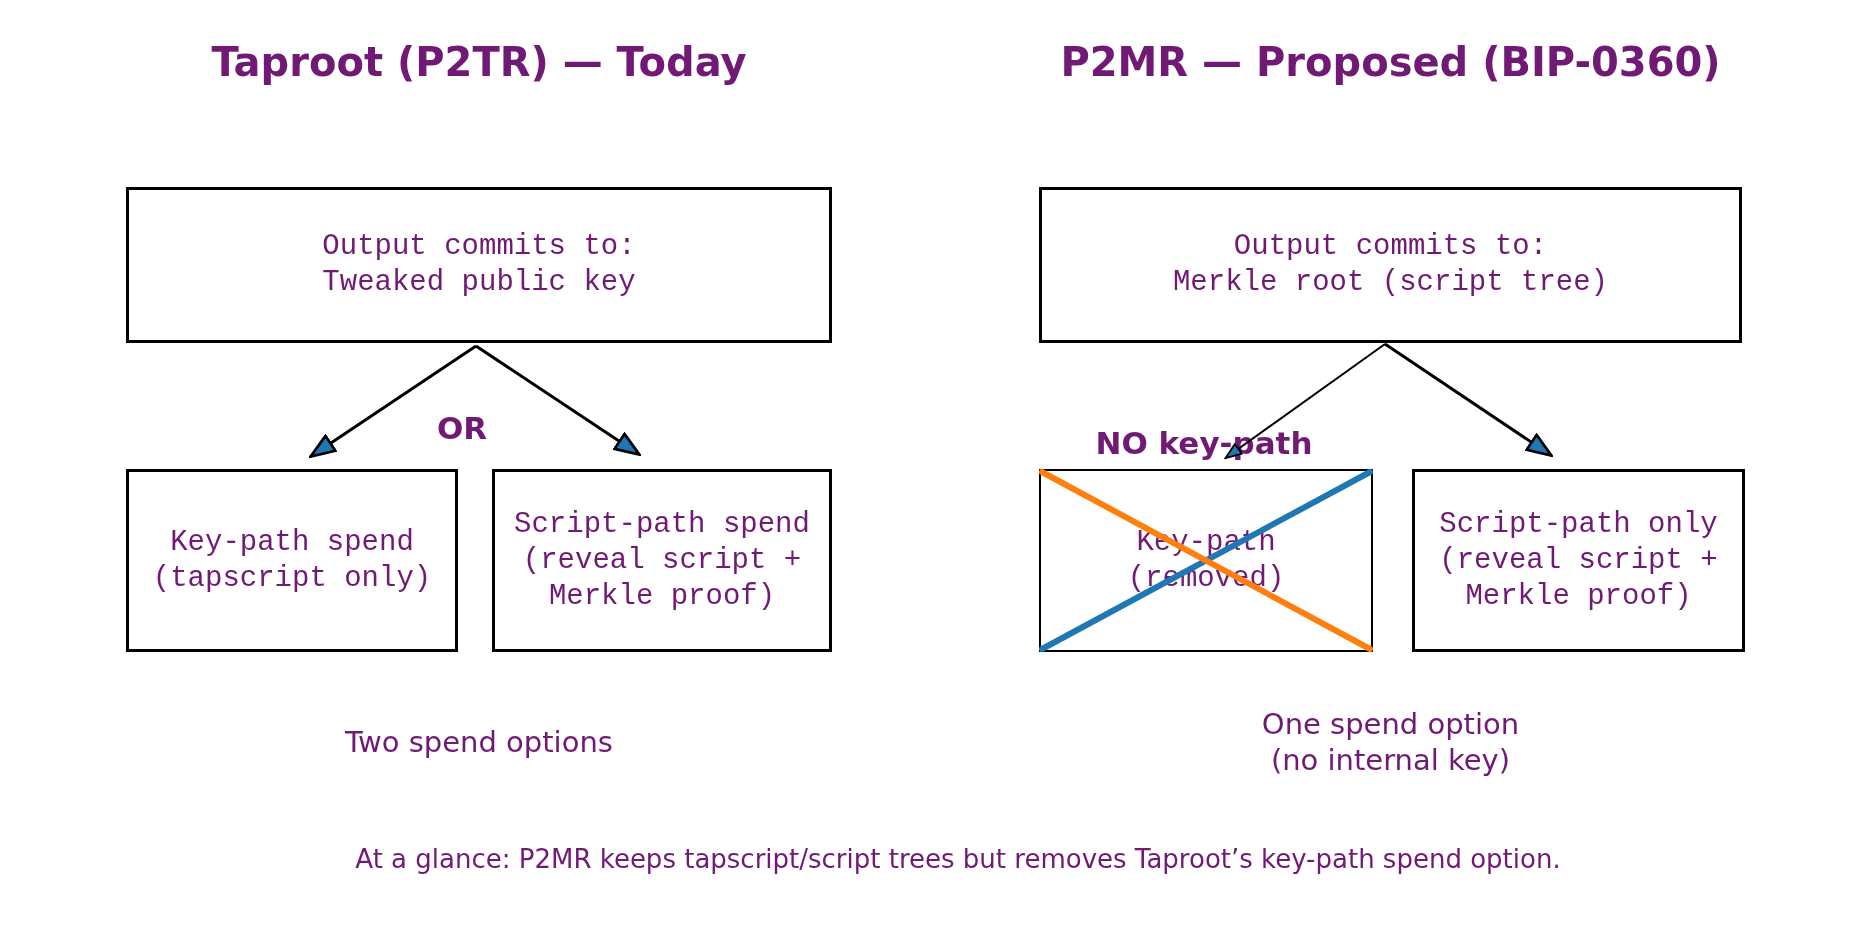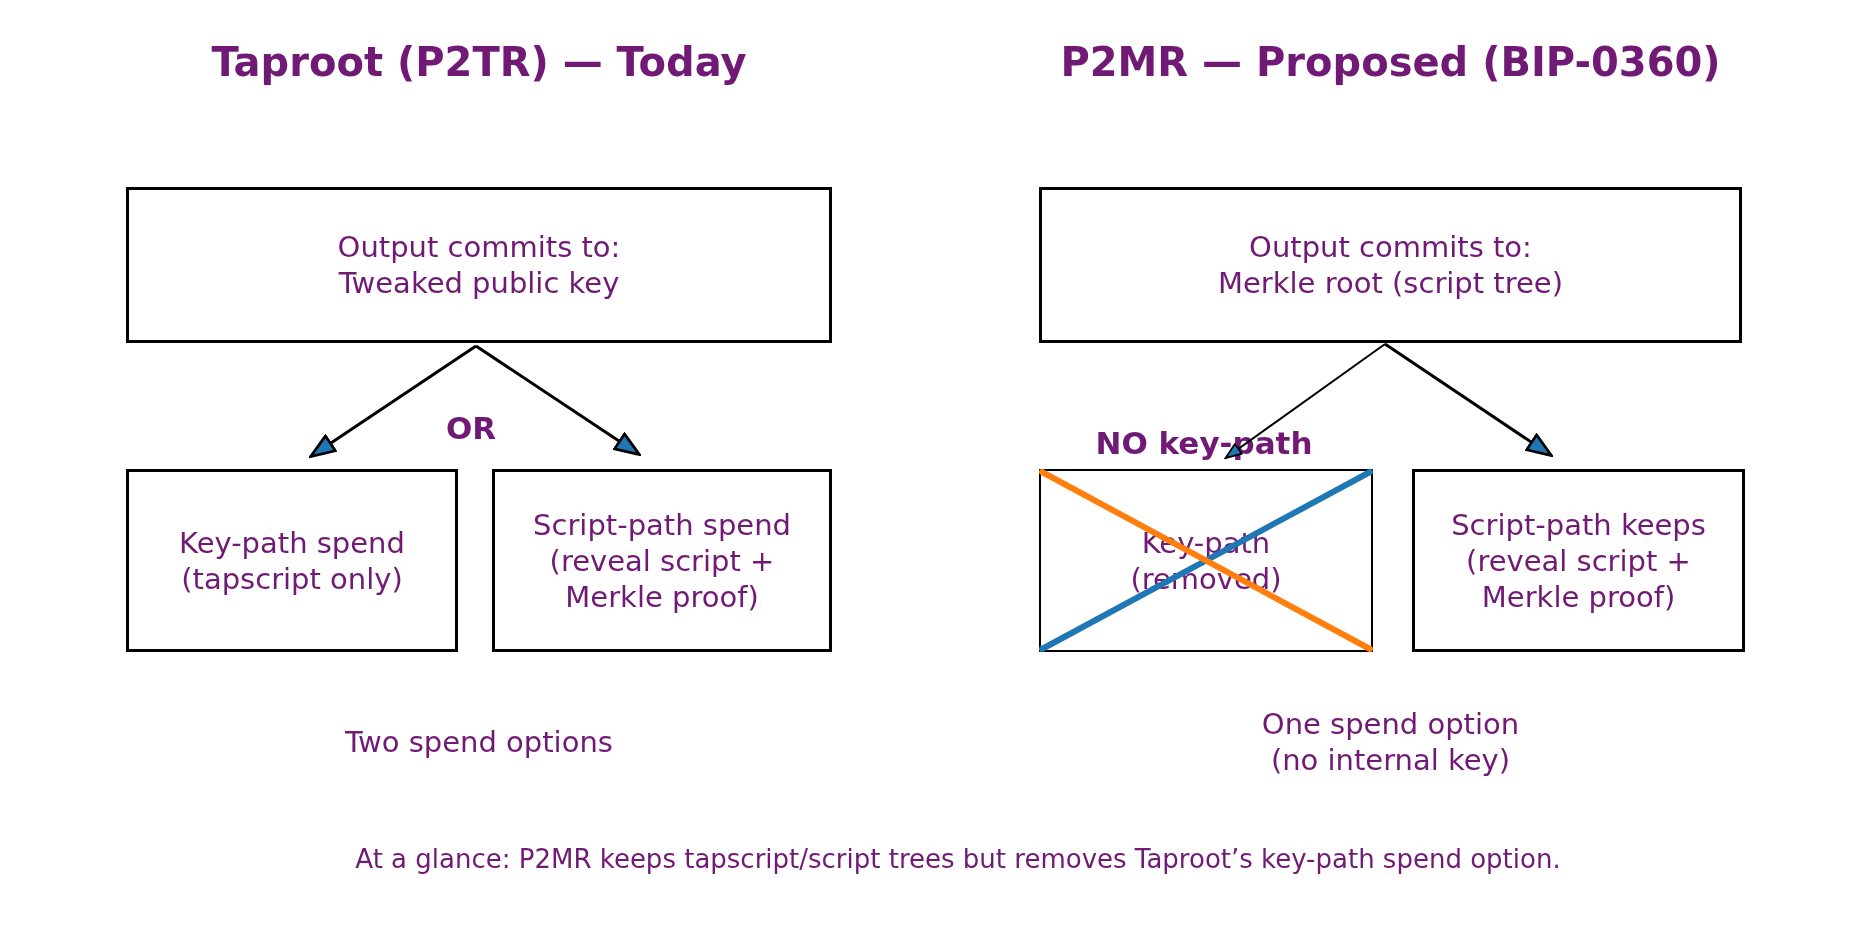--- a/index.html
+++ b/index.html
@@ -30,20 +30,21 @@
     border: 3px solid #000000;
     background: #ffffff;
     display: flex;
     flex-direction: column;
     align-items: center;
     justify-content: center;
     text-align: center;
     font-size: 29px;
     line-height: 36px;
     box-sizing: border-box;
+    font-family: Liberation Mono, monospace;
   }
   .node-box.thin-border {
     border-width: 2px;
   }
   .branch-label {
     font-size: 31px;
     font-weight: bold;
     text-align: center;
     white-space: nowrap;
   }
@@ -70,21 +71,21 @@
 
 <div id="canvas">
 
   <div class="abs panel-title" style="left:126px; top:38px; width:706px;">Taproot (P2TR) — Today</div>
 
   <div class="node-box" style="left:126px; top:187px; width:706px; height:156px;">
     <div>Output commits to:</div>
     <div>Tweaked public key</div>
   </div>
 
-  <div class="abs branch-label" style="left:371px; top:410px; width:200px;">OR</div>
+  <div class="abs branch-label" style="left:362px; top:410px; width:200px;">OR</div>
 
   <div class="node-box" style="left:126px; top:469px; width:332px; height:183px;">
     <div>Key-path spend</div>
     <div>(tapscript only)</div>
   </div>
 
   <div class="node-box" style="left:492px; top:469px; width:340px; height:183px;">
     <div>Script-path spend</div>
     <div>(reveal script +</div>
     <div>Merkle proof)</div>
@@ -100,21 +101,21 @@
   </div>
 
   <div class="abs branch-label" style="left:1054px; top:425px; width:300px;">NO key-path</div>
 
   <div class="node-box thin-border" style="left:1039px; top:469px; width:334px; height:183px;">
     <div>Key-path</div>
     <div>(removed)</div>
   </div>
 
   <div class="node-box" style="left:1412px; top:469px; width:333px; height:183px;">
-    <div>Script-path keeps</div>
+    <div>Script-path only</div>
     <div>(reveal script +</div>
     <div>Merkle proof)</div>
   </div>
 
   <div class="abs panel-caption" style="left:1039px; top:706px; width:703px;">
     <div>One spend option</div>
     <div>(no internal key)</div>
   </div>
 
   <div class="abs footer-caption" style="left:0px; top:842px;padding-left:30px;">At a glance: P2MR keeps tapscript/script trees but removes Taproot’s key-path spend option.</div>

